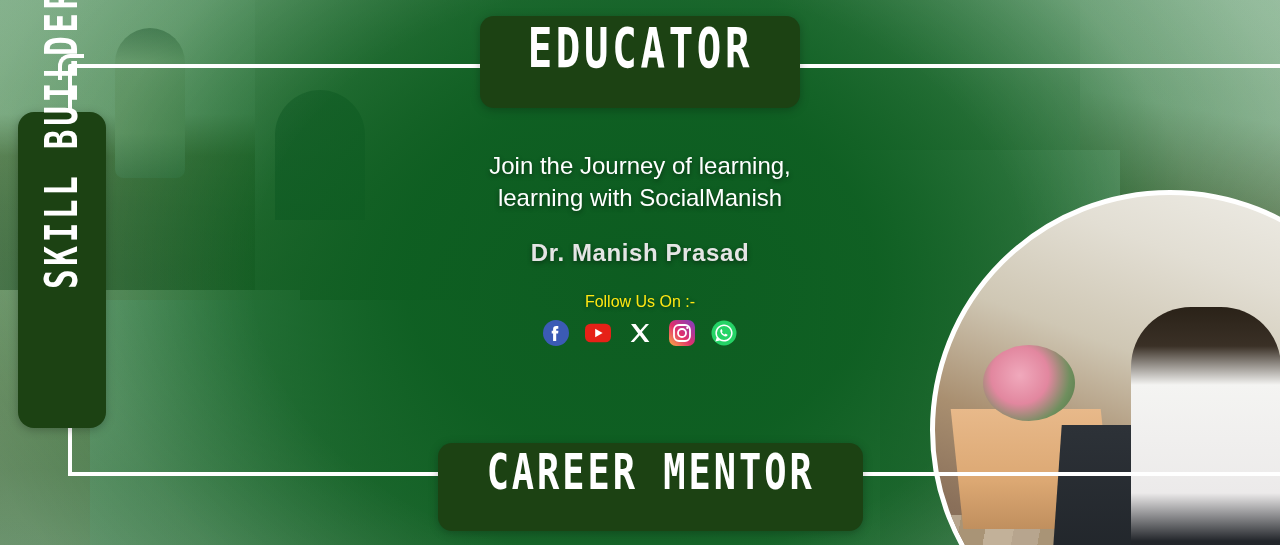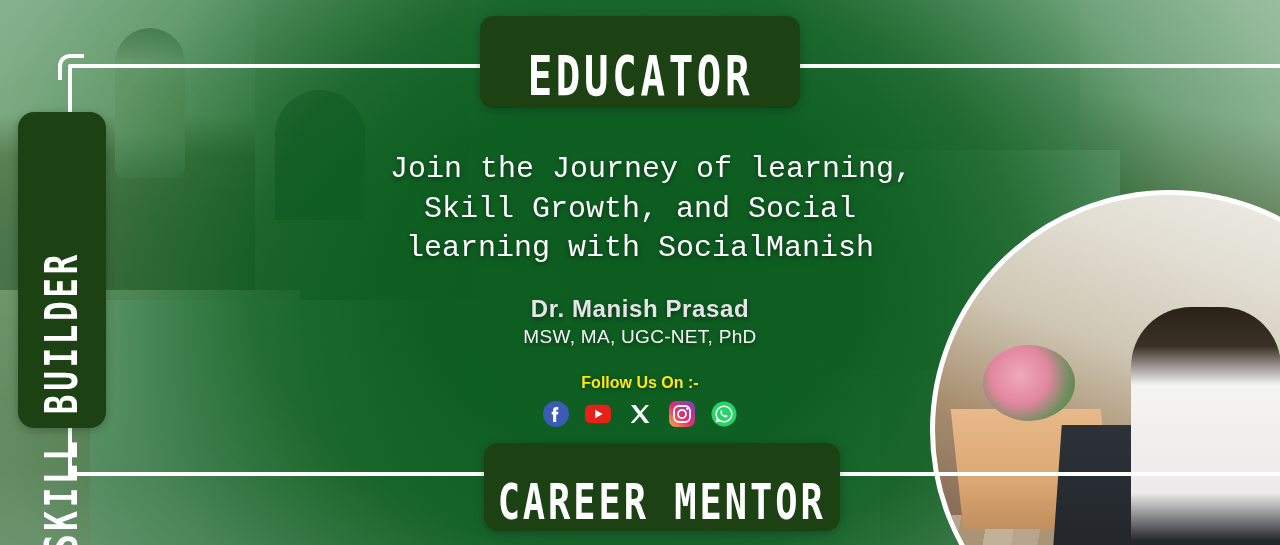--- a/index.html
+++ b/index.html
@@ -80,48 +80,48 @@
     background:linear-gradient(180deg,#2a2218 0%,#3a3026 13%,#f4f4f2 26%,#eceaea 62%,#23262b 78%,#191c20 100%);}
   .circle-photo .flowers{position:absolute;left:48px;top:150px;width:92px;height:76px;border-radius:50%;
     background:radial-gradient(circle at 40% 40%,#f0a9bc 0%,#e2879f 40%,#6f8f5e 70%,#4e6f42 100%);}
   .circle-photo .table{position:absolute;left:22px;top:214px;width:150px;height:120px;
     background:linear-gradient(180deg,#e8b98a 0%,#dca873 60%,#c08f5e 100%);transform:skewX(6deg);}
   .circle-photo .floor{position:absolute;left:0;bottom:0;width:100%;height:150px;
     background:repeating-linear-gradient(100deg,#b7a58e 0 26px,#a99476 26px 52px,#c2b199 52px 80px);}
 
   
   .badge{position:absolute;background:#1c4213;border-radius:14px;
-    display:flex;align-items:flex-end;justify-content:center;
+    display:flex;align-items:flex-start;justify-content:center;
     box-shadow:0 2px 10px rgba(0,0,0,.25);}
   .badge .txt{color:#ffffff;font-family:"DejaVu Sans Mono", monospace;
     font-weight:bold;letter-spacing:2px;transform:scaleX(.74);white-space:nowrap;}
 
   .badge-educator{left:480px;top:16px;width:320px;height:92px;}
   .badge-educator .txt{font-size:55px;letter-spacing:5px;}
 
-  .badge-career{left:484px;top:443px;width:356px;height:88px;}
+  .badge-career{left:438px;top:443px;width:425px;height:88px;}
   .badge-career .txt{font-size:50px;letter-spacing:4px;}
 
   .badge-skill{left:18px;top:112px;width:88px;height:316px;border-radius:16px;}
   .badge-skill .txt{font-size:44px;letter-spacing:5px;
     transform:rotate(-90deg) scaleX(.74);}
 
   
   .center{position:absolute;left:390px;top:150px;width:500px;text-align:center;}
-  .tagline{color:#ffffff;font-family:Liberation Mono, monospace;font-size:30px;line-height:1.32;
+  .tagline{color:#ffffff;font-family:Liberation Sans, sans-serif;font-size:24px;line-height:1.32;
     text-shadow:0 2px 5px rgba(0,0,0,.45);}
   .tagline div{white-space:nowrap;}
 
   .person{margin-top:26px;}
   .p-name{color:#e5e5e5;font-size:24px;font-weight:bold;letter-spacing:.6px;
     text-shadow:0 2px 5px rgba(0,0,0,.45);}
   .p-cred{color:#f4f7f3;font-size:19px;margin-top:3px;letter-spacing:.3px;
     text-shadow:0 2px 5px rgba(0,0,0,.45);}
 
-  .follow{color:#ffe712;font-size:16px;font-weight:bold;margin-top:26px;
+  .follow{color:#ffe712;font-size:16px;font-weight:normal;margin-top:26px;
     text-shadow:0 1px 4px rgba(0,0,0,.45);}
 
   .socials{display:flex;justify-content:center;align-items:center;gap:16px;margin-top:9px;}
   .soc{width:26px;height:26px;display:flex;align-items:center;justify-content:center;cursor:pointer;}
   .soc svg{display:block;}
 </style>
 </head>
 <body>
 
 <div class="stage">
@@ -163,27 +163,25 @@
   </div>
 
   <div class="badge badge-skill">
     <span class="txt">SKILL BUILDER</span>
   </div>
 
   <div class="center">
 
     <div class="tagline">
       <div>Join the Journey of learning,</div>
-      <div>Skill Growth, and Social</div>
       <div>learning with SocialManish</div>
     </div>
 
     <div class="person">
       <div class="p-name">Dr. Manish Prasad</div>
-      <div class="p-cred">MSW, MA, UGC-NET, PhD</div>
     </div>
 
     <div class="follow">Follow Us On :-</div>
 
     <div class="socials">
 
       <a class="soc">
         <svg width="26" height="26" viewBox="0 0 26 26">
           <circle cx="13" cy="13" r="13" fill="#3b5bb5"></circle>
           <path d="M15.1 13.4h-1.9V21h-3.1v-7.6H8.7v-2.7h1.4V9.2c0-1.9 1-3.1 3.2-3.1h2v2.7h-1.3c-.6 0-.8.3-.8.8v1.1h2.2z" fill="#fff"></path>

